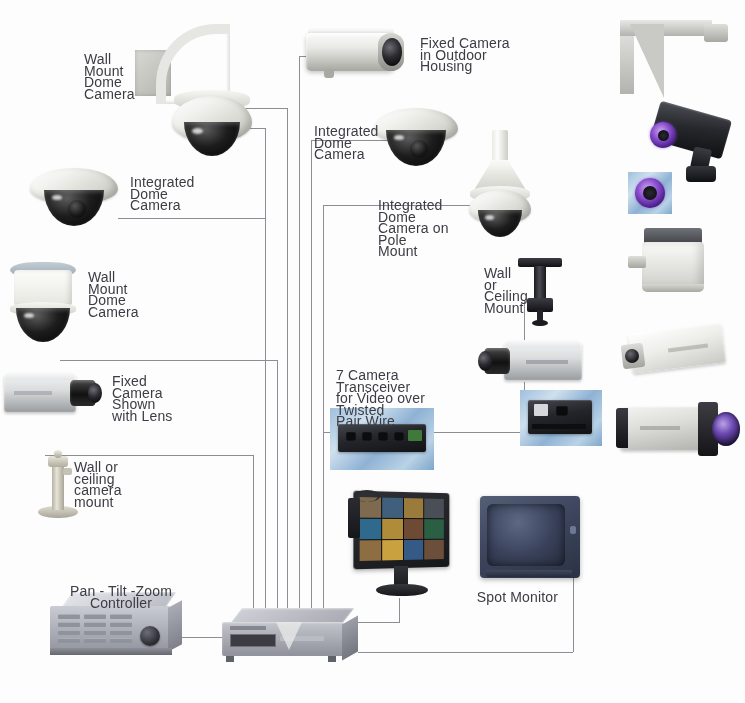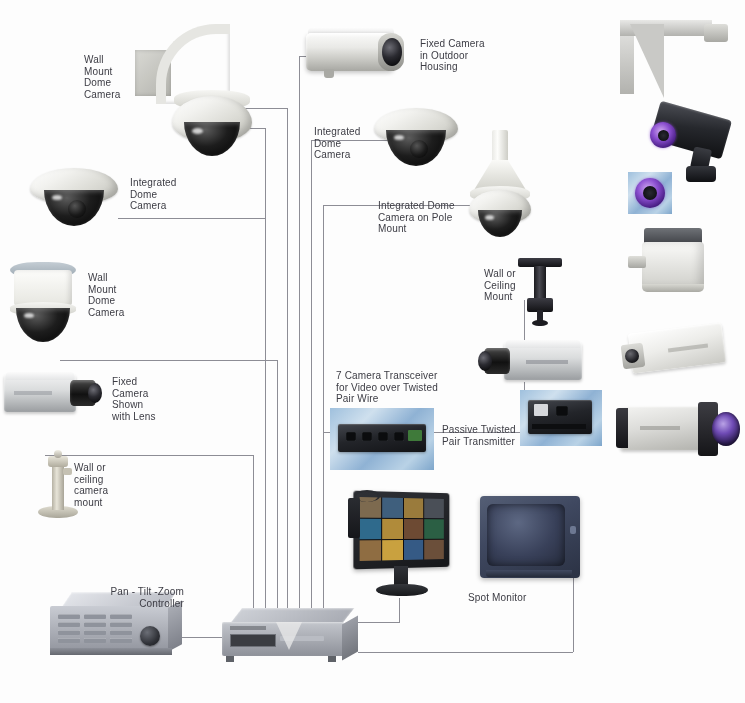--- a/index.html
+++ b/index.html
@@ -9,27 +9,27 @@
     font-family:"Liberation Sans", sans-serif;
     overflow:hidden;
     position:relative;
   }
   #stage{position:absolute;inset:0;}
 
   
   .lbl{
     position:absolute;
     color:#3c3c44;
-    font-size:10px;
+    font-size:14px;
     line-height:11.5px;
     letter-spacing:.15px;
     white-space:pre-line;
     font-family:"Liberation Sans", sans-serif;
   }
-  .lbl.c{text-align:right;}
+  .lbl.c{text-align:center;}
 
   
   .wire{position:absolute;background:#8d8d95;}
   .wh{height:1px;}
   .wv{width:1px;}
 
   
   .obj{position:absolute;}
   .photo-bg{position:absolute;background:
       linear-gradient(135deg,#9fc0dd 0%,#cfe0ee 28%,#8fb2d4 55%,#b9d2e6 80%,#7ea6cb 100%);
@@ -322,22 +322,20 @@
 for Video over Twisted
 Pair Wire</div>
 
   <div class="obj" style="left:520px;top:390px;width:82px;height:56px;">
     <div class="photo-bg" style="left:0;top:0;width:82px;height:56px;"></div>
     <div class="tp-body" style="left:8px;top:10px;width:64px;height:34px;"></div>
     <div style="position:absolute;left:14px;top:14px;width:14px;height:12px;background:#d6d8dc;border-radius:1px;"></div>
     <div class="tp-port" style="left:36px;top:16px;width:12px;height:10px;"></div>
     <div style="position:absolute;left:12px;top:34px;width:54px;height:5px;background:#0d0e10;"></div>
   </div>
-  <div class="lbl" style="left:442px;top:424px;width:100px;">Passive Twisted
-Pair Transmitter</div>
 
   <div class="obj" style="left:348px;top:490px;width:110px;height:110px;">
     <div class="mon-bezel" style="left:6px;top:2px;width:98px;height:76px;transform:perspective(300px) rotateY(12deg);"></div>
     <div class="mon-screen" style="left:12px;top:8px;width:86px;height:62px;transform:perspective(300px) rotateY(12deg);">
       <div class="vgrid">
         <div class="vcell" style="background:#7d6a4f;"></div>
         <div class="vcell" style="background:#3f5f7d;"></div>
         <div class="vcell" style="background:#9a7b3c;"></div>
         <div class="vcell" style="background:#4a4f57;"></div>
         <div class="vcell" style="background:#2f6a8c;"></div>
@@ -355,21 +353,21 @@
     <div class="mon-stand" style="left:46px;top:76px;width:14px;height:22px;"></div>
     <div class="mon-base" style="left:28px;top:94px;width:52px;height:12px;"></div>
   </div>
 
   <div class="obj" style="left:480px;top:496px;width:105px;height:90px;">
     <div class="crt-body" style="left:0px;top:0px;width:100px;height:82px;"></div>
     <div class="crt-screen" style="left:7px;top:8px;width:78px;height:62px;"></div>
     <div style="position:absolute;left:90px;top:30px;width:6px;height:8px;border-radius:2px;background:#6d7892;"></div>
     <div style="position:absolute;left:6px;top:74px;width:86px;height:7px;background:linear-gradient(180deg,#414a61,#252b3a);border-radius:0 0 3px 3px;"></div>
   </div>
-  <div class="lbl" style="left:468px;top:592px;width:90px;text-align:left;">Spot Monitor</div>
+  <div class="lbl" style="left:468px;top:592px;width:90px;text-align:right;">Spot Monitor</div>
 
   <div class="obj" style="left:218px;top:608px;width:145px;height:62px;">
     <div class="dvr-top" style="left:18px;top:0px;width:112px;height:16px;"></div>
     <div class="dvr-front" style="left:4px;top:14px;width:122px;height:34px;border-radius:2px;"></div>
     <div class="dvr-side" style="left:124px;top:12px;width:16px;height:36px;"></div>
     <div class="dvr-slot" style="left:12px;top:26px;width:44px;height:11px;"></div>
     <div style="position:absolute;left:62px;top:28px;width:44px;height:5px;background:#b9bcc3;border-radius:1px;"></div>
     <div style="position:absolute;left:12px;top:18px;width:36px;height:4px;background:#6d7076;opacity:.7;"></div>
     <div style="position:absolute;left:58px;top:14px;width:26px;height:28px;background:rgba(235,235,235,.75);
       clip-path:polygon(0 0,100% 0,50% 100%);"></div>

